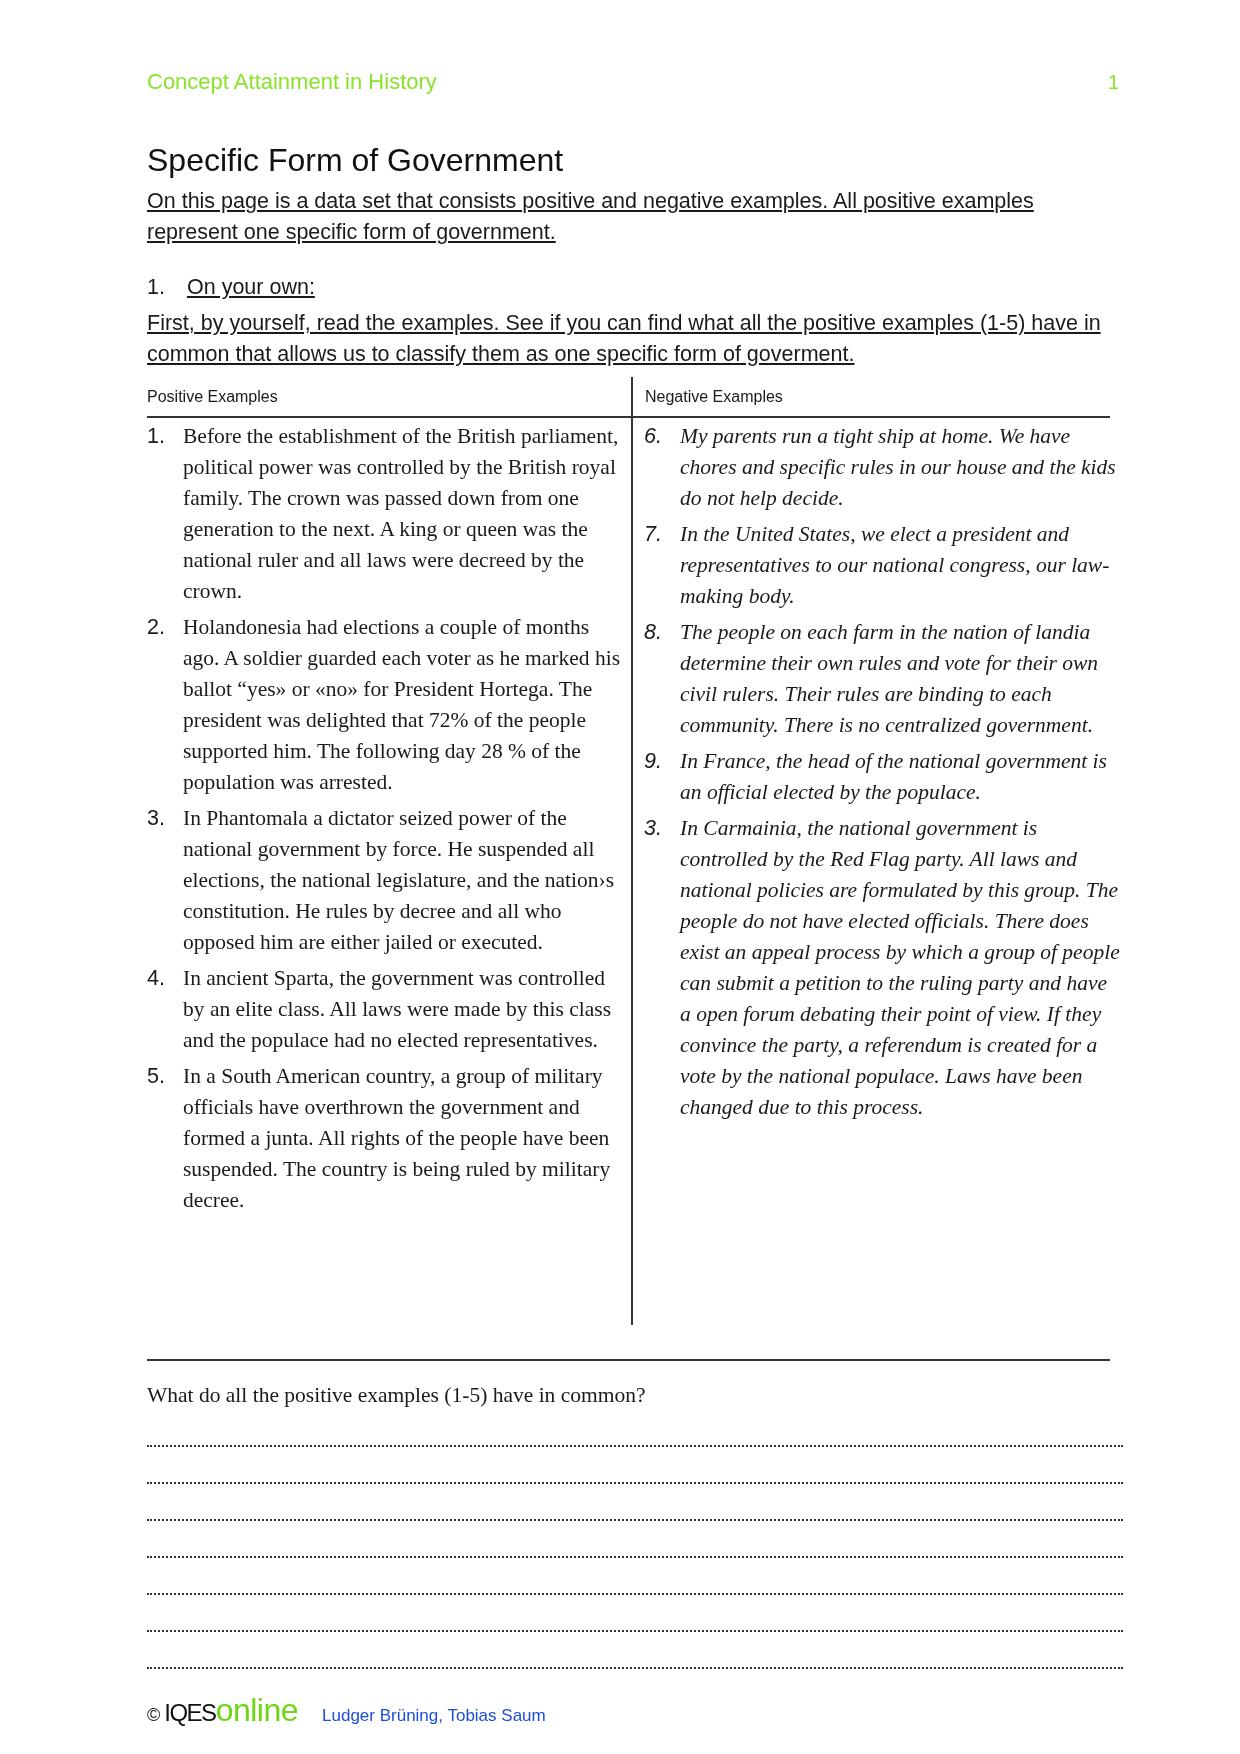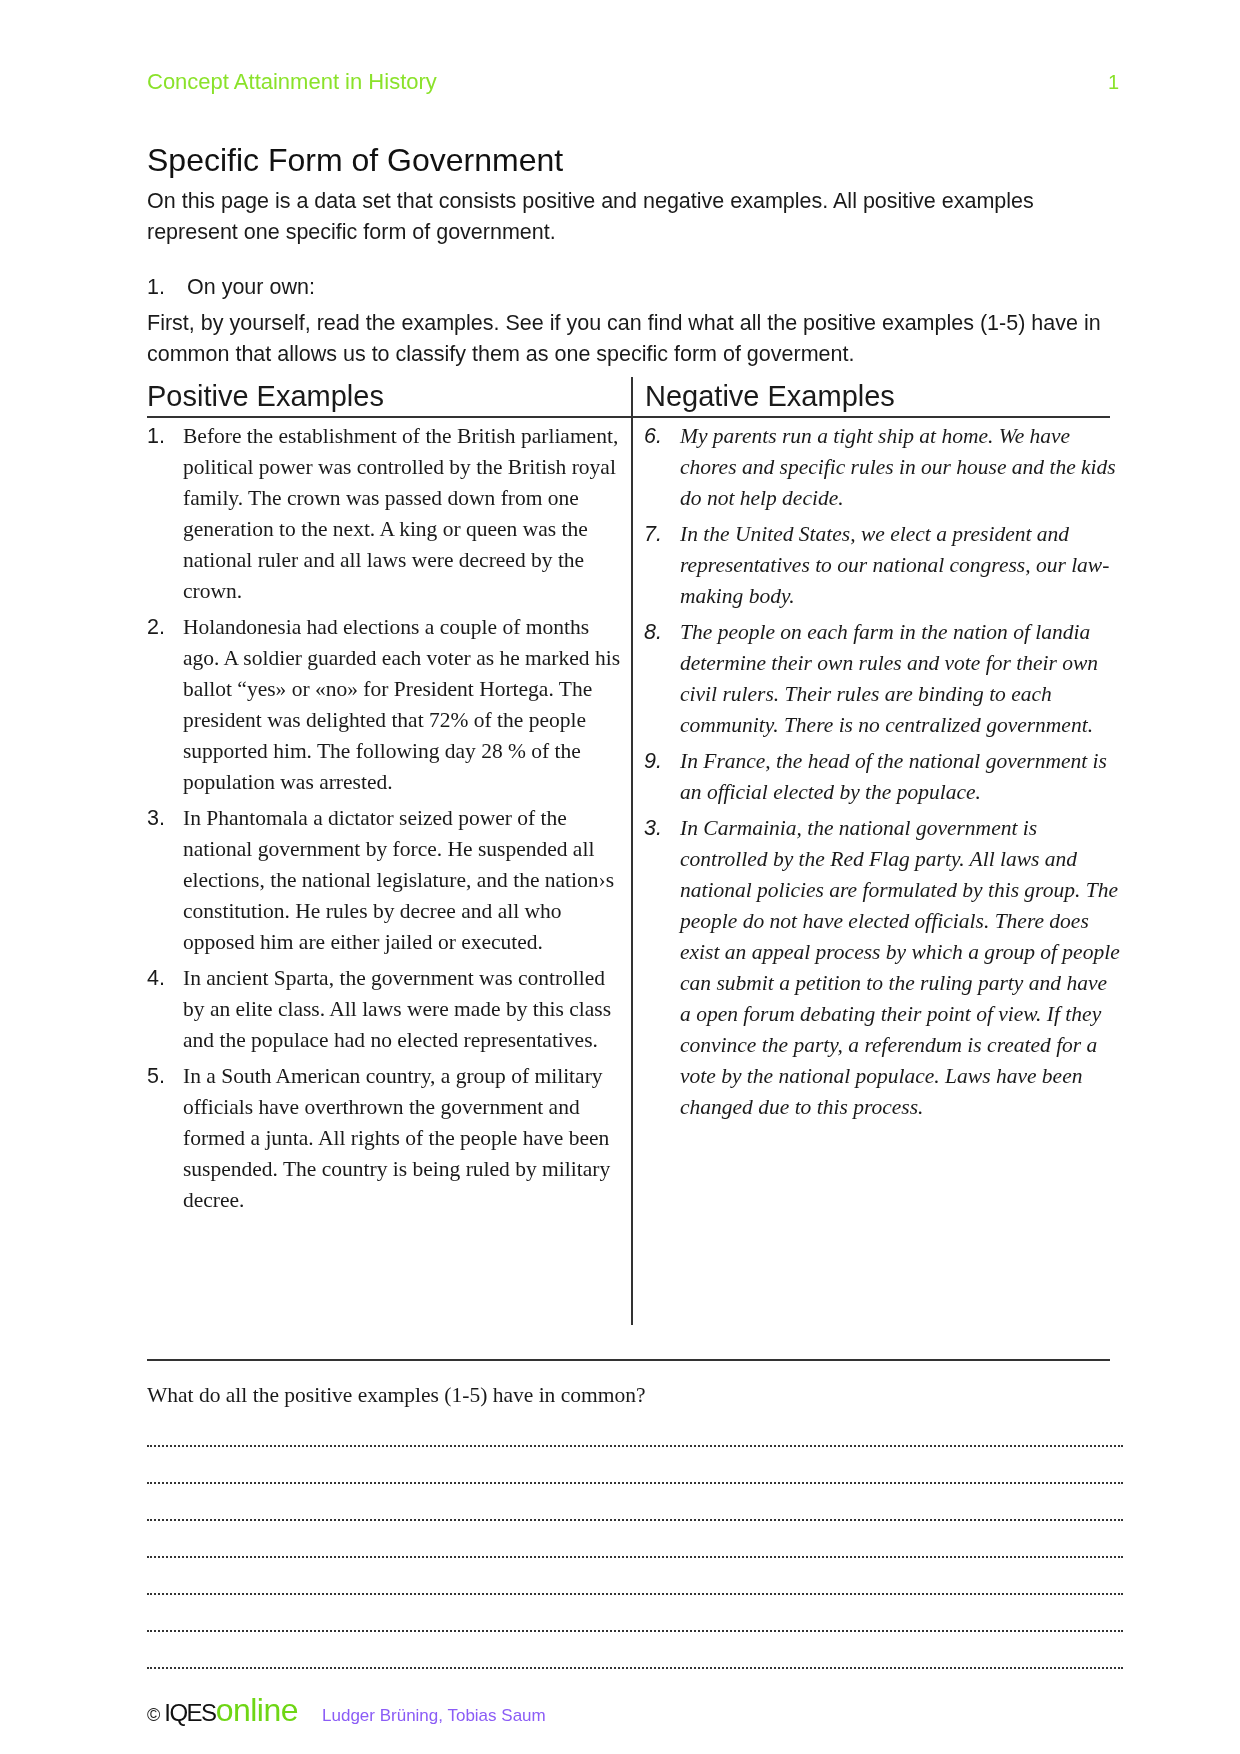--- a/index.html
+++ b/index.html
@@ -2,43 +2,43 @@
 <html><head>
 <meta charset="utf-8">
 <style>
   html,body{margin:0;padding:0;background:#fff;}
   body{width:1240px;height:1754px;position:relative;overflow:hidden;
        font-family:"Liberation Sans","DejaVu Sans",sans-serif;color:#1a1a1a;}
   .abs{position:absolute;}
   .running-head{left:147px;top:68px;font-size:22px;color:#8ae22a;line-height:28px;}
   .page-num{left:1108px;top:68px;font-size:20px;color:#8ae22a;line-height:28px;}
   .title{left:147px;top:140px;font-size:32px;line-height:40px;color:#111;}
-  .para{left:147px;width:975px;font-size:21.5px;line-height:31px;}
+  .para{left:147px;width:975px;font-size:21.5px;line-height:31px;text-decoration:underline;}
   .intro{top:186px;}
   .step{top:272px;font-size:21.5px;line-height:31px;}
   .step .n{display:inline-block;width:40px;}
   .instr{top:308px;}
-  .th{top:381px;font-size:29px;line-height:31px;}
+  .th{top:381px;font-size:16px;line-height:31px;}
   .th-left{left:147px;}
   .th-right{left:645px;}
   .hline{left:147px;width:963px;height:2px;background:#333;}
   .vline{left:631px;width:2px;background:#333;top:377px;height:948px;}
   .col{position:absolute;font-size:21.5px;line-height:31px;}
   .col-left{left:147px;top:421px;width:478px;}
   .col-right{left:644px;top:421px;width:478px;font-style:italic;}
   .item{display:flex;margin-bottom:5px;}
   .item .num{flex:0 0 36px;}
   .item .txt{flex:1;font-family:Liberation Serif, serif;}
   .question{left:147px;top:1380px;font-size:21.5px;line-height:31px;font-family:Liberation Serif, serif;}
   .dots{left:147px;width:976px;height:0;border-top:2.5px dotted #333;}
   .footer{left:147px;top:1698px;font-size:19px;line-height:24px;display:flex;align-items:baseline;}
   .copy{font-size:18px;margin-right:4px;}
   .brand-iqes{font-size:24px;letter-spacing:-1.5px;color:#111;}
   .brand-online{font-size:32px;letter-spacing:-0.5px;color:#6ed614;margin-right:24px;}
-  .authors{font-size:17px;color:#8b5cf6;}
+  .authors{font-size:17px;color:#1d4ed8;}
 </style>
 </head>
 <body>
 
 <div class="abs running-head">Concept Attainment in History</div>
 <div class="abs page-num">1</div>
 
 <div class="abs title">Specific Form of Government</div>
 <div class="abs para intro">On this page is a data set that consists positive and negative examples. All positive examples represent one specific form of government.</div>
 

